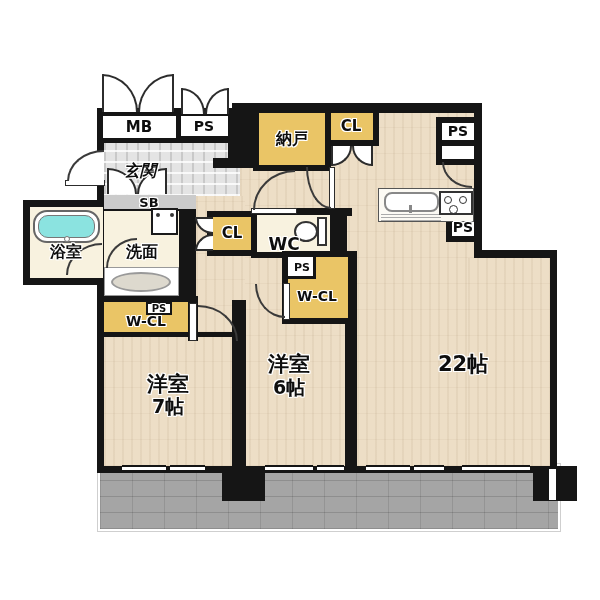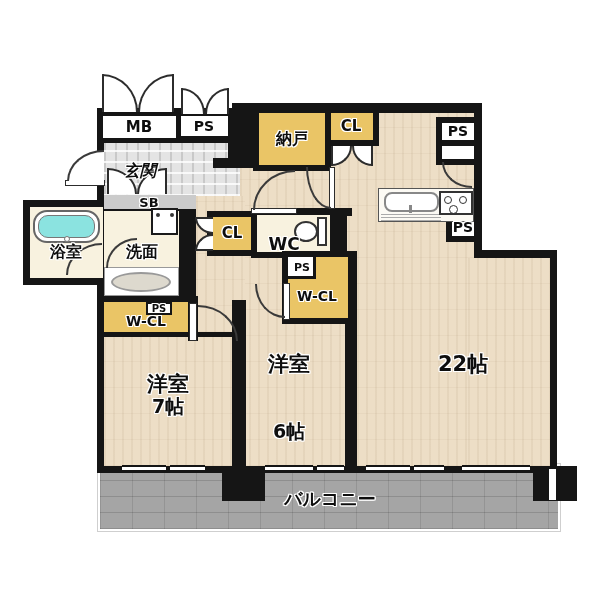--- a/index.html
+++ b/index.html
@@ -157,17 +157,16 @@
   <div class="lbl" style="left:463px;top:227px;font-size:14px;">PS</div>
   <div class="lbl" style="left:232px;top:233px;font-size:15px;">CL</div>
   <div class="lbl" style="left:284px;top:244px;font-size:17px;">WC</div>
   <div class="lbl" style="left:302px;top:267px;font-size:11px;">PS</div>
   <div class="lbl" style="left:317px;top:296px;font-size:14px;">W-CL</div>
   <div class="lbl" style="left:159px;top:308px;font-size:10px;">PS</div>
   <div class="lbl" style="left:146px;top:321px;font-size:14px;">W-CL</div>
   <div class="lbl" style="left:168px;top:384px;font-size:21px;">洋室</div>
   <div class="lbl" style="left:168px;top:407px;font-size:19px;">7帖</div>
   <div class="lbl" style="left:289px;top:364px;font-size:21px;">洋室</div>
-  <div class="lbl" style="left:289px;top:388px;font-size:19px;margin-top:44px;">6帖</div>
+  <div class="lbl" style="left:289px;top:388px;font-size:19px;">6帖</div>
   <div class="lbl" style="left:463px;top:364px;font-size:21px;">22帖</div>
-  <div class="lbl" style="left:330px;top:499px;font-size:18px;">バルコニー</div>
 
 </div>
 
 </body></html>

